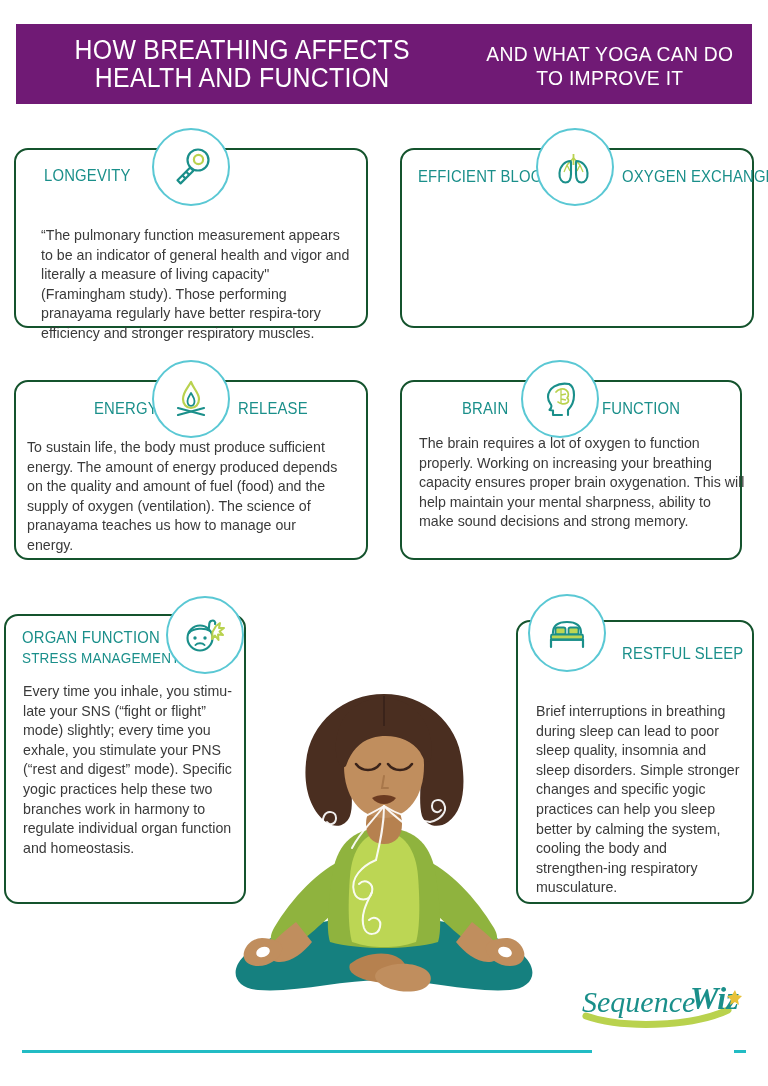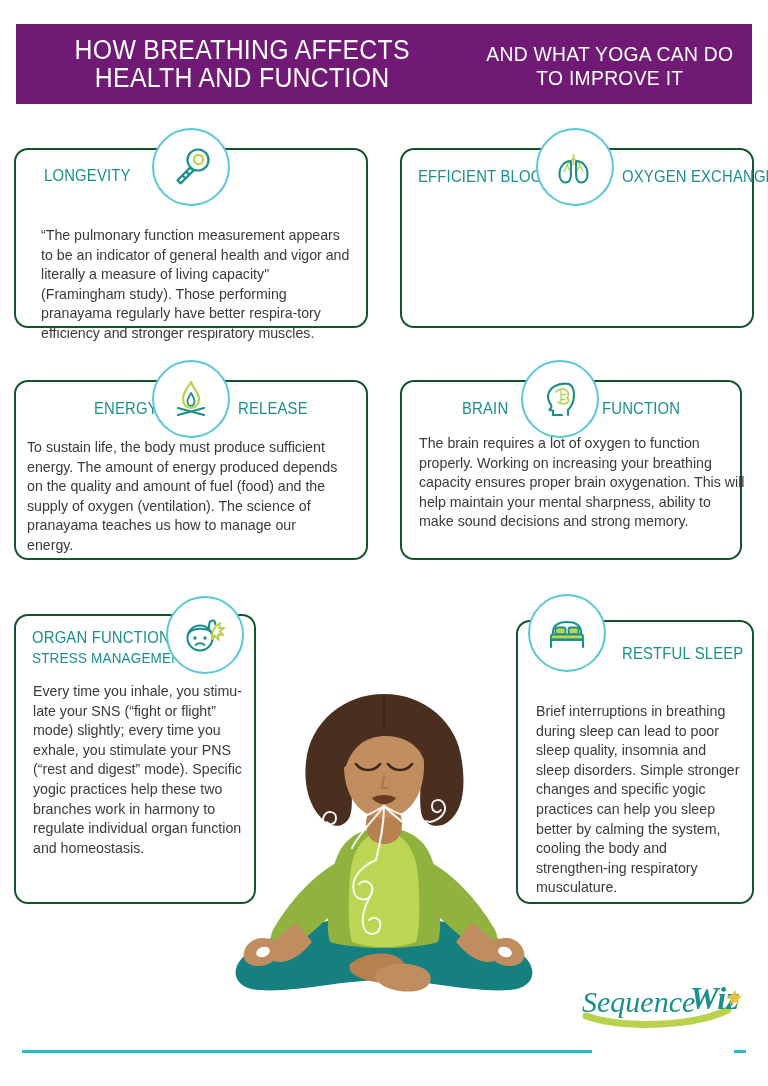--- a/index.html
+++ b/index.html
@@ -111,21 +111,21 @@
   #bubble-energy { left: 152px; top: 360px; width: 78px; height: 78px; }
 
   
   #card-brain { left: 400px; top: 380px; width: 342px; height: 180px; }
   #card-brain .title-left { position: absolute; left: 60px; top: 17px; }
   #card-brain .title-right { position: absolute; left: 200px; top: 17px; }
   #card-brain .card-body { position: absolute; left: 17px; top: 52px; width: 330px; }
   #bubble-brain { left: 521px; top: 360px; width: 78px; height: 78px; }
 
   
-  #card-organ { left: 14px; top: 614px; width: 242px; height: 290px; padding-left: 8px; }
+  #card-organ { left: 4px; top: 614px; width: 242px; height: 290px; padding-left: 8px; }
   #card-organ .title-left { position: absolute; left: 16px; top: 12px; }
   #card-organ .title-sub  { position: absolute; left: 16px; top: 33px; }
   #card-organ .card-body { position: absolute; left: 17px; top: 66px; width: 212px; }
   #bubble-organ { left: 166px; top: 596px; width: 78px; height: 78px; }
 
   
   #card-sleep { left: 516px; top: 620px; width: 238px; height: 284px; }
   #card-sleep .title-right { position: absolute; left: 104px; top: 22px; }
   #card-sleep .card-body { position: absolute; left: 18px; top: 80px; width: 205px; }
   #bubble-sleep { left: 528px; top: 594px; width: 78px; height: 78px; }

